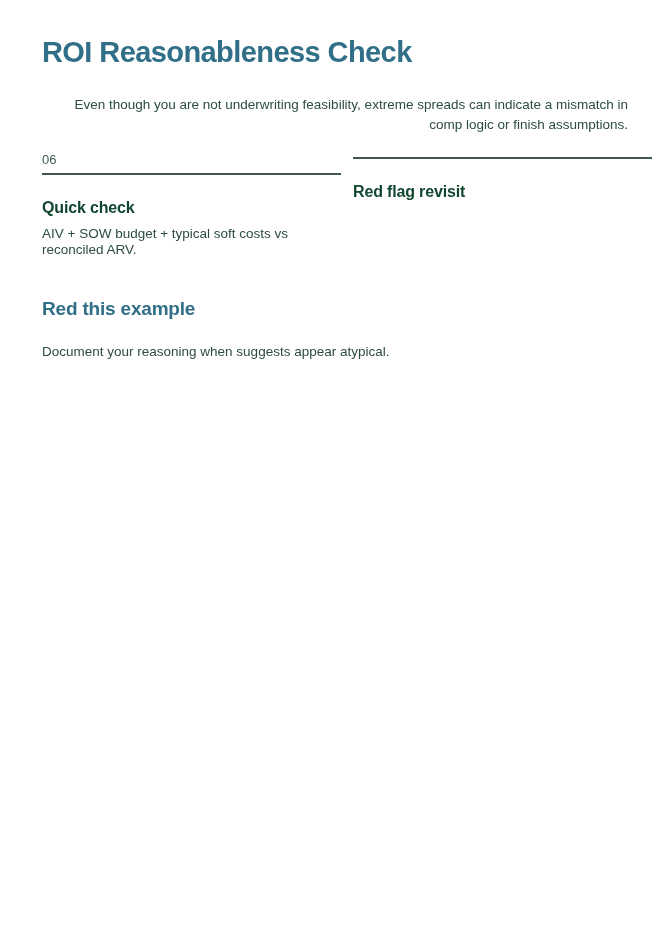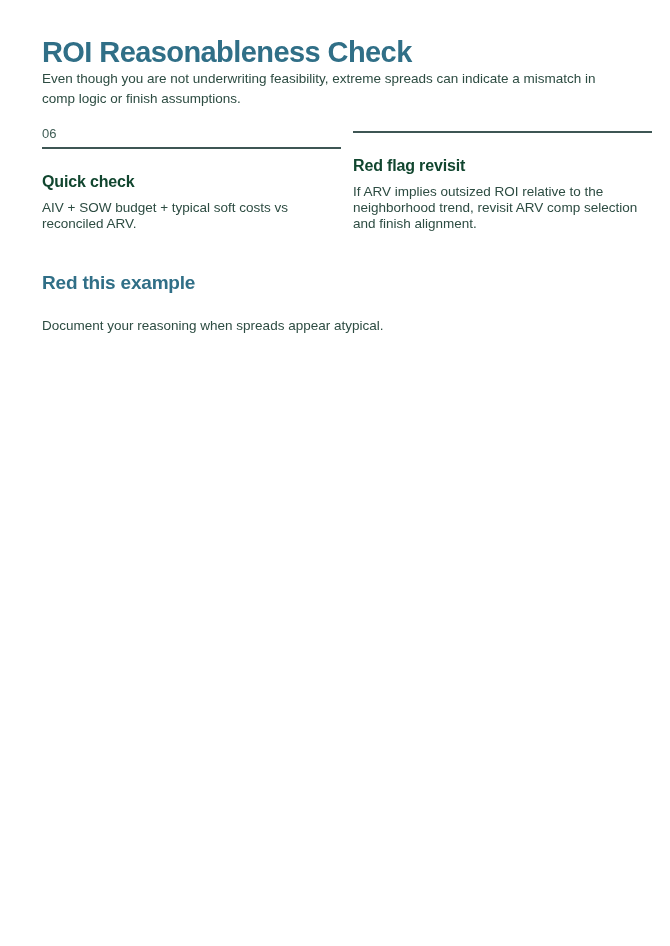--- a/index.html
+++ b/index.html
@@ -24,24 +24,26 @@
     background:var(--page-bg);
   }
   .doc-title{
     color:var(--accent-teal);
     font-size:29px;
     font-weight:700;
     letter-spacing:-0.02em;
     line-height:1.15;
   }
   .intro{
+    margin-top:26px;
     font-size:13.5px;
     line-height:20px;
     color:var(--body-text);
     max-width:586px;
+    text-align:right;
   }
   .columns{
     margin-top:17px;
     display:grid;
     grid-template-columns:1fr 1fr;
     column-gap:12px;
   }
   .step-number{
     font-size:13px;
     line-height:16px;
@@ -97,23 +99,22 @@
     <div class="step">
       <div class="step-number">06</div>
       <hr class="step-rule">
       <h3 class="step-heading">Quick check</h3>
       <p class="step-body">AIV + SOW budget + typical soft costs vs reconciled ARV.</p>
     </div>
 
     <div class="step">
       <hr class="step-rule">
       <h3 class="step-heading">Red flag revisit</h3>
-      <p class="step-body">If ARV implies outsized ROI relative to the neighborhood trend, revisit ARV comp selection and finish alignment.</p>
     </div>
 
   </div>
 
   <h2 class="example-heading">Red this example</h2>
 
 
-  <p class="example-para">Document your reasoning when spreads appear atypical.</p>
+  <p class="example-para">Document your reasoning when suggests appear atypical.</p>
 
 </div>
 
 </body></html>

